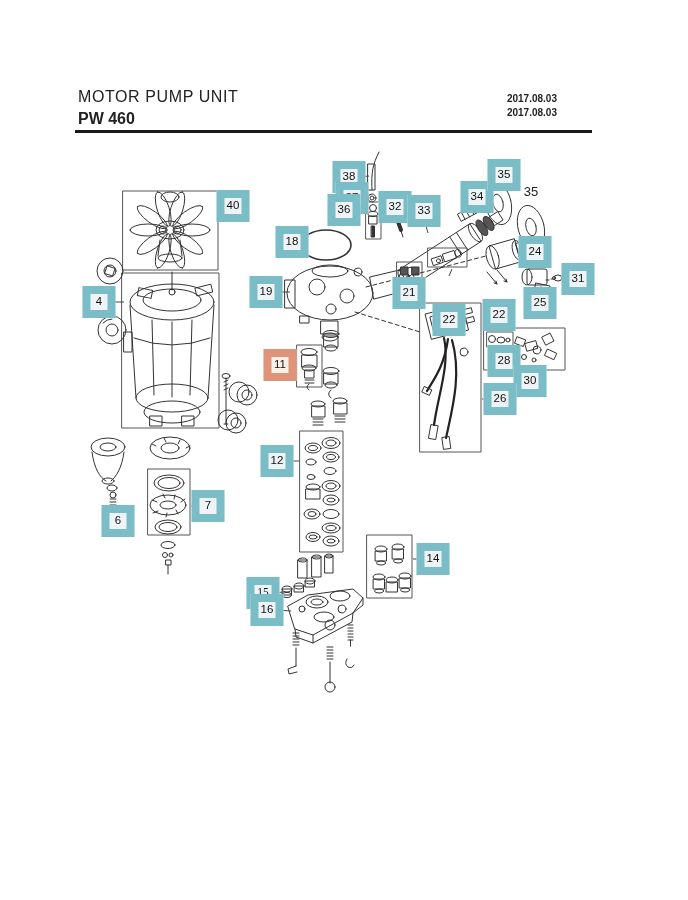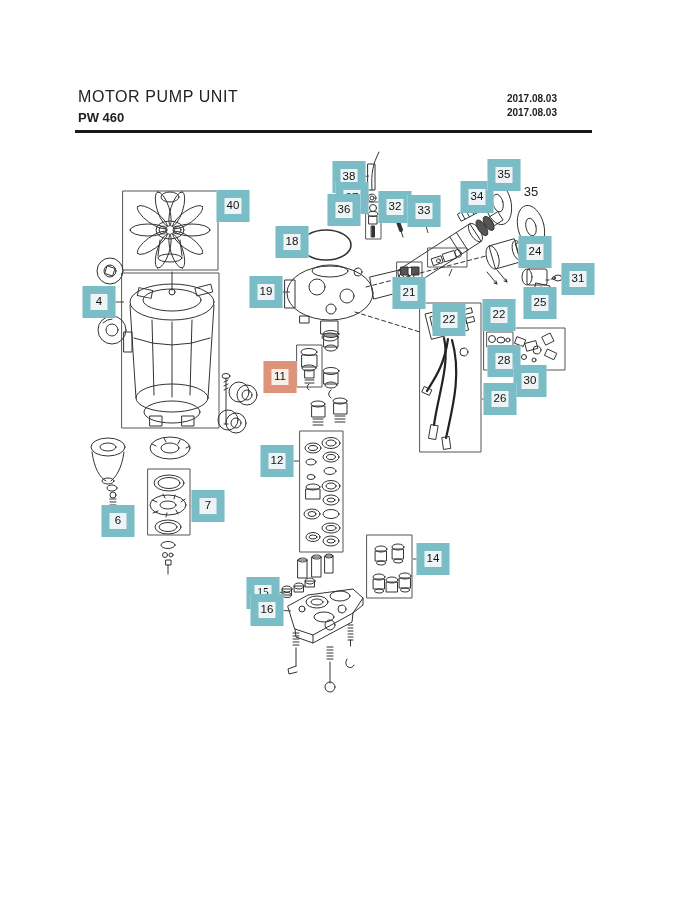--- a/index.html
+++ b/index.html
@@ -1,39 +1,39 @@
 <!DOCTYPE html>
 <html><head>
 <meta charset="utf-8">
 <style>
   html,body{margin:0;padding:0;}
   body{width:688px;height:900px;background:#ffffff;font-family:"Liberation Sans",sans-serif;}
   #page{position:relative;width:688px;height:900px;background:#fff;overflow:hidden;}
 
   
   .title{position:absolute;left:78px;top:88px;font-size:16px;letter-spacing:.6px;color:#222;white-space:nowrap;}
-  .model{position:absolute;left:78px;top:110px;font-size:13px;font-weight:bold;color:#222;}
+  .model{position:absolute;left:78px;top:110px;font-size:16px;font-weight:bold;color:#222;}
   .dates{position:absolute;left:430px;top:92px;width:127px;text-align:right;font-size:10px;font-weight:bold;color:#222;line-height:14px;}
   .rule{position:absolute;left:75px;top:130px;width:517px;height:3px;background:#191919;}
 
   
   #diagram-svg{position:absolute;left:0;top:0;}
   #diagram-svg *{vector-effect:non-scaling-stroke;}
   .art{stroke:#333;fill:none;stroke-width:1;stroke-linecap:round;stroke-linejoin:round;}
   .box{stroke:#555;fill:none;stroke-width:1;}
   .dark{fill:#555;stroke:#333;}
   .wire{stroke:#222;stroke-width:2.2;fill:none;}
   #leader-layer line{stroke:#444;stroke-width:1;}
 
   
   .callout{position:absolute;transform:translate(-50%,-50%);min-width:13px;height:14px;
     padding:1px 2px;border:8px solid #4d7c0f;background:#eef4f6;color:#111;
     display:flex;align-items:center;justify-content:center;
     font-size:11.5px;line-height:1;z-index:3;box-sizing:content-box;}
-  .callout.highlighted{border-color:#df9479;background:#faeee8;margin-top:12px;}
+  .callout.highlighted{border-color:#df9479;background:#faeee8;}
   .plain-label{position:absolute;transform:translate(-50%,-50%);font-size:13px;color:#222;z-index:2;}
 </style>
 </head>
 <body>
 
 <div id="page">
 
   <div class="title">MOTOR PUMP UNIT</div>
   <div class="model">PW 460</div>
   <div class="dates">

